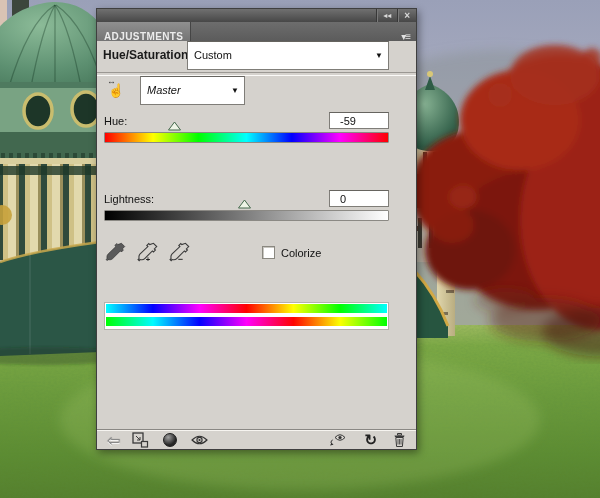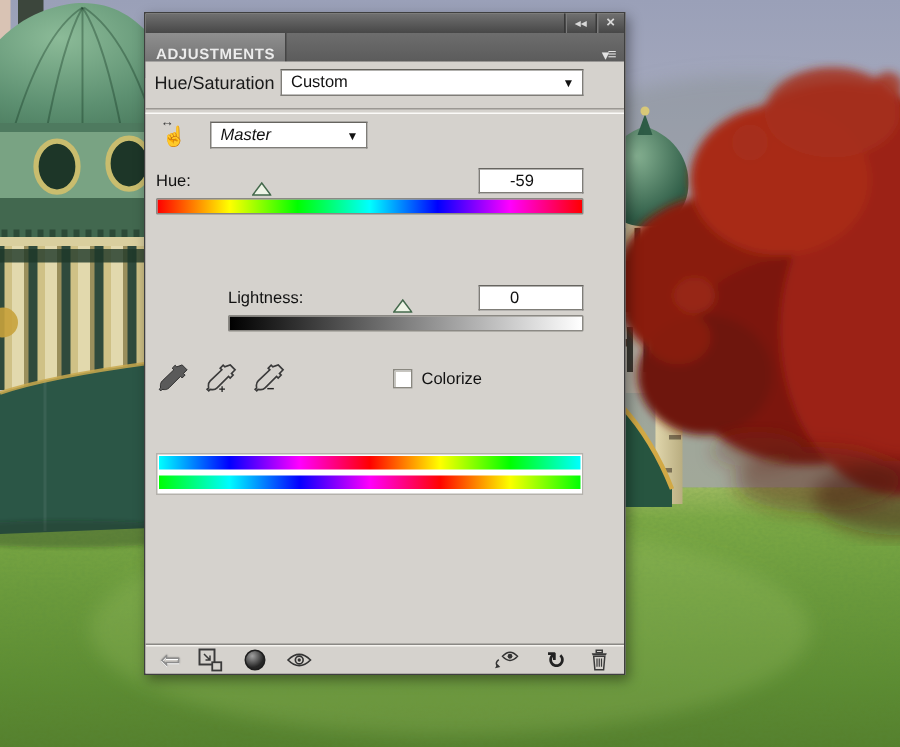--- a/index.html
+++ b/index.html
@@ -21,42 +21,42 @@
           background:linear-gradient(#6d6d6d,#525252);border-bottom:1px solid #454545;
           display:flex;align-items:stretch;box-sizing:border-box;}
   .tab{width:86px;background:linear-gradient(#8f8f8f,#666);border-right:1px solid #454545;
        color:#ececec;font-size:10px;font-weight:bold;letter-spacing:.4px;
        display:flex;align-items:center;padding-left:7px;}
   .panel-menu{margin-left:auto;color:#e2e2e2;font-size:10px;letter-spacing:-1px;
               display:flex;align-items:center;padding-right:6px;}
   .content{position:absolute;left:0;top:32px;right:0;bottom:0;background:#d5d2cd;}
 
   .header-row{position:absolute;left:6px;top:4px;right:27px;height:20px;display:flex;align-items:center;}
-  .hs-title{font-size:12px;font-weight:normal;color:#1a1a1a;width:84px;}
-  .dropdown{background:#fff;border:1px solid #7f7d78;border-top-color:#66645f;height:18px;
+  .hs-title{font-size:12px;font-weight:bold;color:#1a1a1a;width:84px;}
+  .dropdown{background:#fff;border:1px solid #7f7d78;border-top-color:#66645f;height:29px;
             display:flex;align-items:center;box-sizing:border-box;font-size:11px;color:#111;
             padding-left:6px;position:relative;}
   .dropdown .arrow{position:absolute;right:5px;font-size:8px;color:#111;}
   .preset-dd{flex:1;}
   .sep{position:absolute;left:0;right:0;height:2px;border-top:1px solid #9b9893;border-bottom:1px solid #fbfaf8;}
   .sep1{top:31px;}
 
   .master-row{position:absolute;left:7px;top:38px;right:27px;height:22px;display:flex;align-items:center;}
   .tat{width:26px;height:22px;position:relative;color:#3c3c3c;}
   .tat .arr{position:absolute;left:3px;top:-3px;font-size:9px;}
   .tat .hand{position:absolute;left:4px;top:4px;font-size:13px;}
   .channel-dd{width:105px;margin-left:10px;font-style:italic;}
 
   .slider-group{position:absolute;left:7px;right:27px;height:40px;}
-  .sg-hue{top:70px;} .sg-sat{top:109px;} .sg-light{top:148px;margin-left:48px;}
+  .sg-hue{top:70px;} .sg-sat{top:109px;} .sg-light{top:148px;}
   .sl-row{height:19px;display:flex;align-items:center;justify-content:flex-end;}
   .sl-label{font-size:11px;color:#111;}
   .sl-value{margin-left:auto;width:48px;height:15px;background:#fff;
             border:1px solid #7f7d78;border-top-color:#66645f;font-size:11px;
-            font-family:"Liberation Sans",sans-serif;padding:0 0 0 20px;color:#111;box-sizing:content-box;}
+            font-family:"Liberation Sans",sans-serif;padding:0 0 0 10px;color:#111;box-sizing:content-box;}
   .bar{height:9px;margin-top:2px;border:1px solid #8b8984;border-radius:1px;position:relative;}
   .bar-hue{background:linear-gradient(to right,#f00,#ff0 17%,#0f0 33%,#0ff 50%,#00f 66%,#f0f 83%,#f00);}
   .bar-sat{background:linear-gradient(to right,#919089,#8f6f68 40%,#aa4a3e 65%,#d81f12 88%,#ff0000);}
   .bar-light{background:linear-gradient(to right,#000,#7f7f7f 50%,#fff);}
   .tri{position:absolute;top:10px;margin-left:-6px;width:13px;height:10px;}
 
   .dropper-row{position:absolute;left:7px;top:198px;right:27px;height:26px;display:flex;align-items:center;}
   .dropper{width:24px;height:22px;margin-right:8px;position:relative;}
   .colorize-wrap{display:flex;align-items:flex-end;margin-left:62px;}
   .checkbox{width:11px;height:11px;background:#fff;border:1px solid #8a8880;

